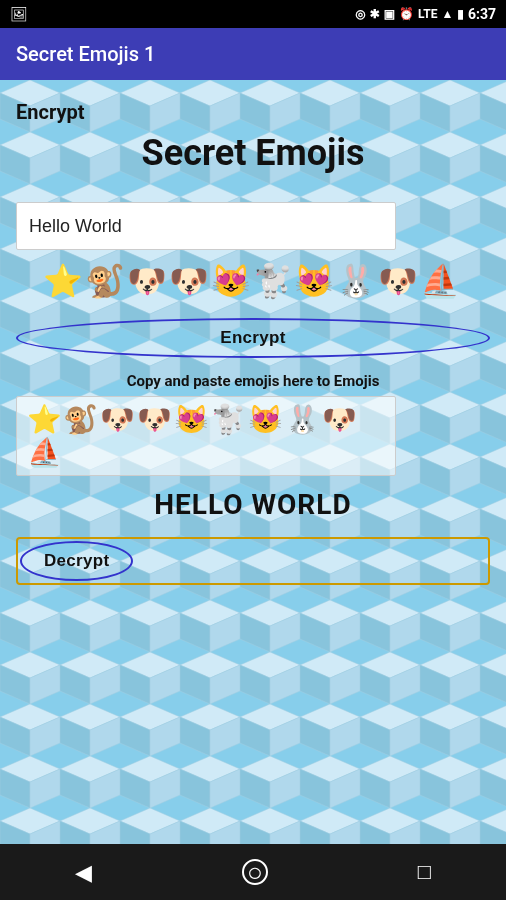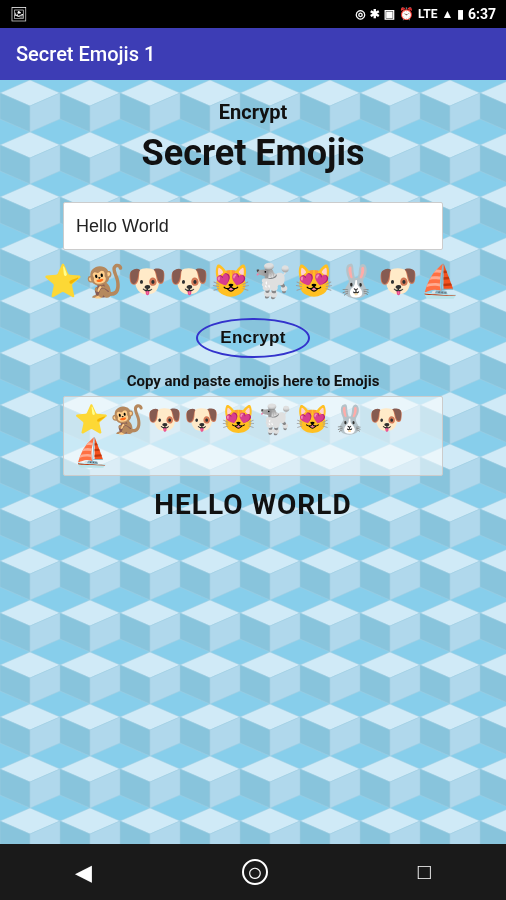--- a/index.html
+++ b/index.html
@@ -73,21 +73,20 @@
     .cube-pattern {
       position: absolute;
       top: 0; left: 0; right: 0; bottom: 0;
     }
 
     .content-area {
       position: relative;
       z-index: 1;
       display: flex;
       flex-direction: column;
-      align-items: center;
       padding: 20px 16px 10px;
       height: 100%;
     }
 
     .encrypt-label {
       font-size: 20px;
       font-weight: bold;
       color: #111;
       margin-bottom: 8px;
     }
@@ -255,20 +254,23 @@
     <div class="emoji-row">⭐🐒🐶🐶😻🐩😻🐰🐶⛵</div>
 
     <button class="encrypt-btn">Encrypt</button>
 
     <span class="decrypt-paste-label">Copy and paste emojis here to Emojis</span>
 
     <div class="emoji-paste-box">⭐🐒🐶🐶😻🐩😻🐰🐶⛵</div>
 
     <div class="decrypted-text">HELLO WORLD</div>
 
+    <div class="decrypt-btn-wrapper">
+      <button class="decrypt-btn">Decrypt</button>
+    </div>
   </div>
 </div>
 
 <div class="nav-bar">
   <span class="nav-icon">◀</span>
   <span class="nav-icon" style="font-size:26px;border:2px solid #fff;border-radius:50%;width:26px;height:26px;display:inline-flex;align-items:center;justify-content:center;">○</span>
   <span class="nav-icon">□</span>
 </div>
 
 </body></html>

